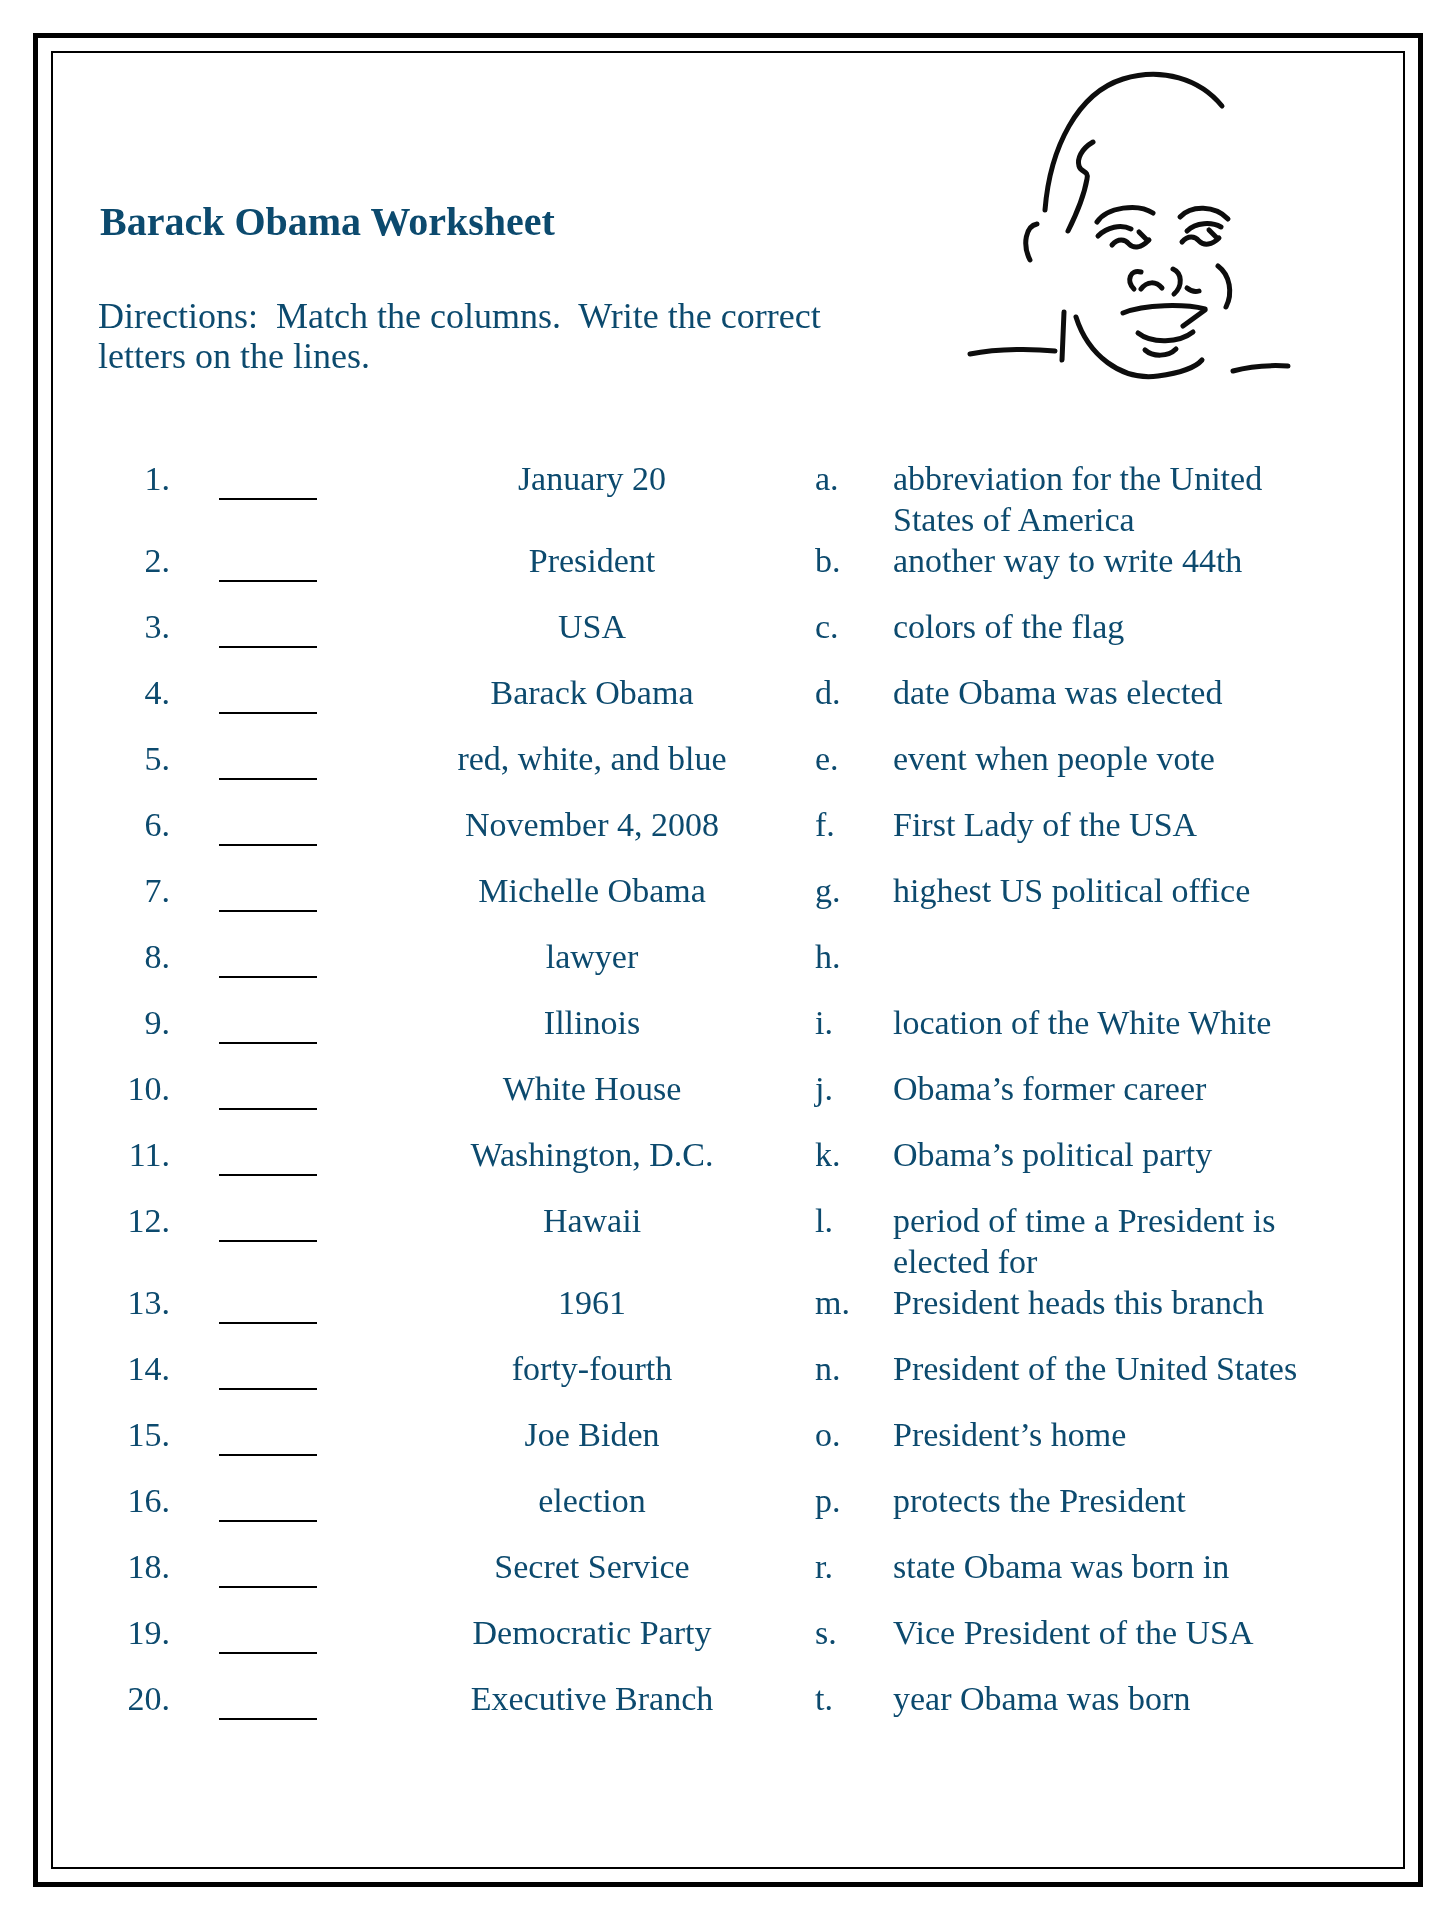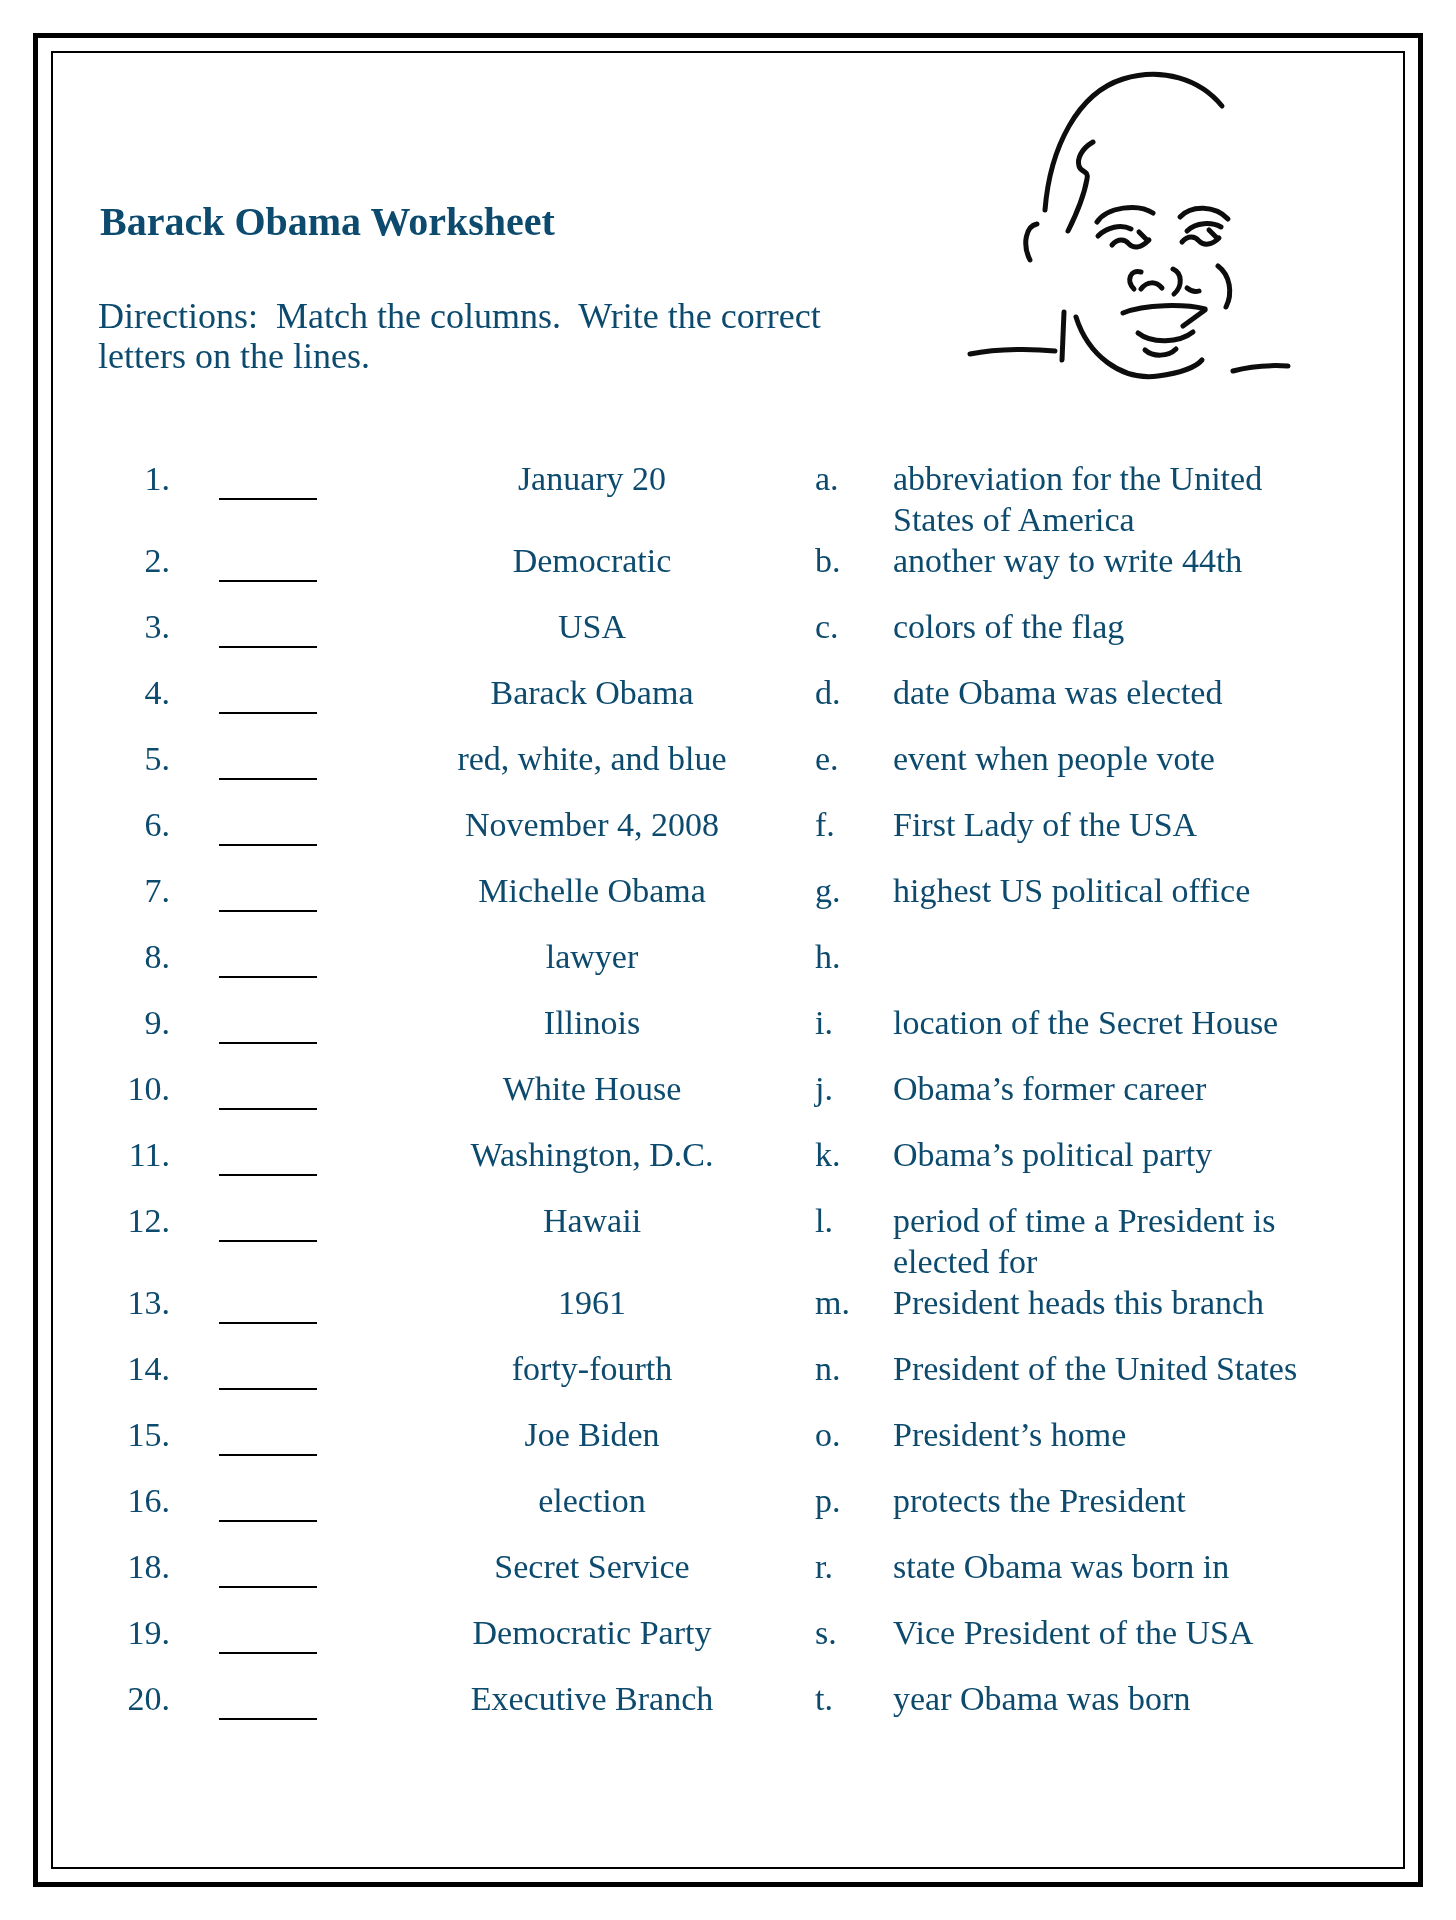--- a/index.html
+++ b/index.html
@@ -98,21 +98,21 @@
     <span class="blank-cell"><span class="blank"></span></span>
     <span class="term">January 20</span>
     <span class="letter">a.</span>
     <span class="desc">abbreviation for the United
 States of America</span>
   </div>
 
   <div class="row">
     <span class="num">2.</span>
     <span class="blank-cell"><span class="blank"></span></span>
-    <span class="term">Democratic</span>
+    <span class="term">President</span>
     <span class="letter">b.</span>
     <span class="desc">another way to write 44th</span>
   </div>
 
   <div class="row">
     <span class="num">3.</span>
     <span class="blank-cell"><span class="blank"></span></span>
     <span class="term">USA</span>
     <span class="letter">c.</span>
     <span class="desc">colors of the flag</span>
@@ -155,21 +155,21 @@
     <span class="blank-cell"><span class="blank"></span></span>
     <span class="term">lawyer</span>
     <span class="letter">h.</span>
   </div>
 
   <div class="row">
     <span class="num">9.</span>
     <span class="blank-cell"><span class="blank"></span></span>
     <span class="term">Illinois</span>
     <span class="letter">i.</span>
-    <span class="desc">location of the Secret House</span>
+    <span class="desc">location of the White White</span>
   </div>
 
   <div class="row">
     <span class="num">10.</span>
     <span class="blank-cell"><span class="blank"></span></span>
     <span class="term">White House</span>
     <span class="letter">j.</span>
     <span class="desc">Obama’s former career</span>
   </div>
 

